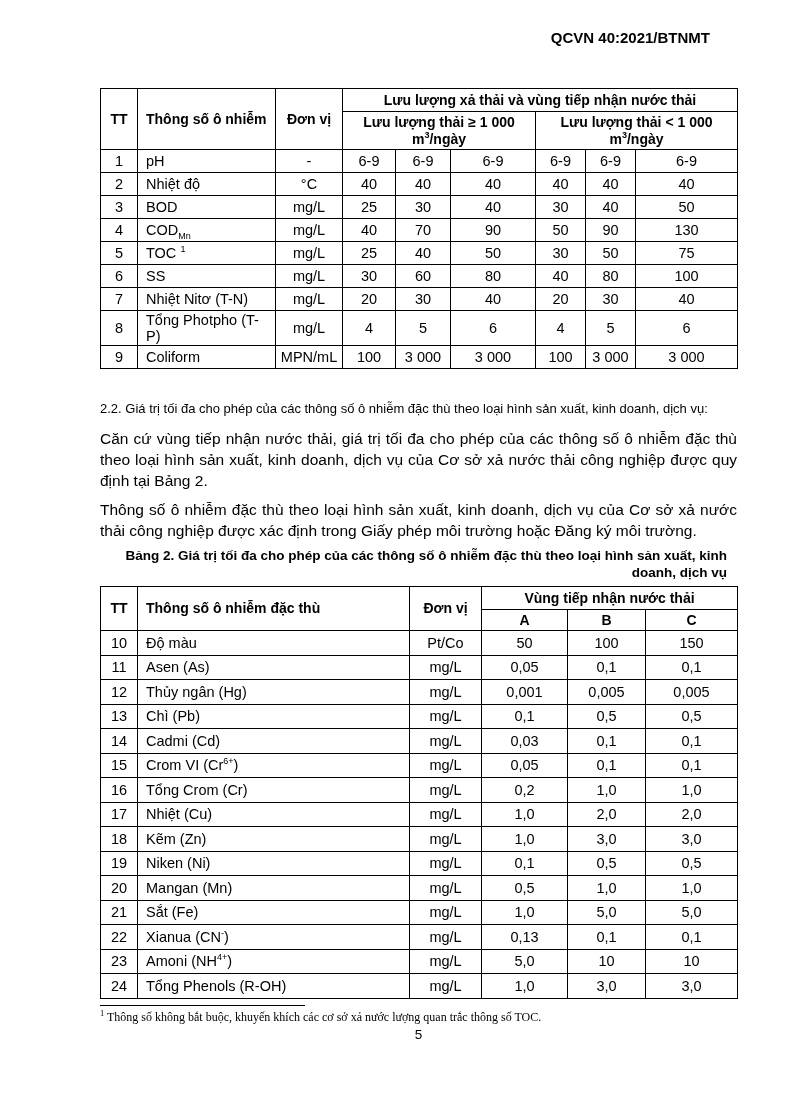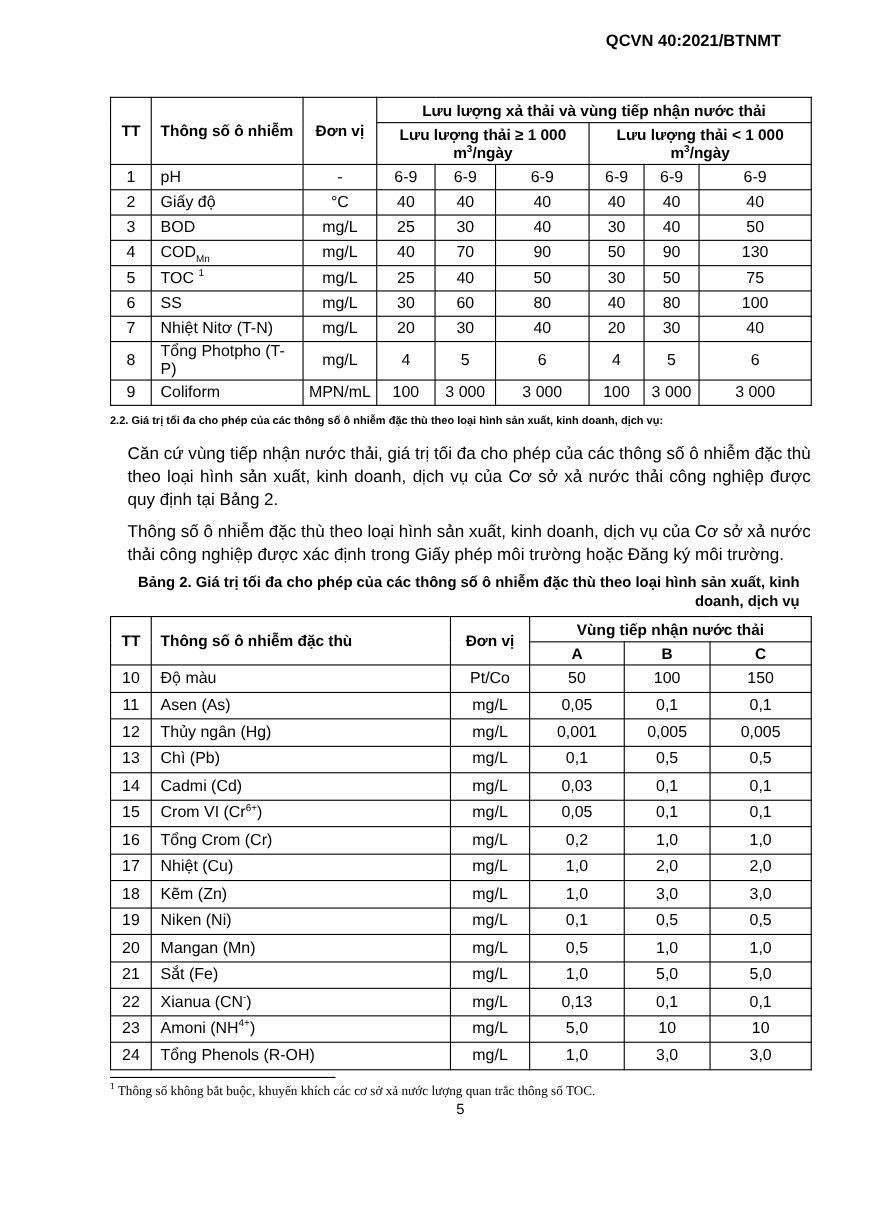--- a/index.html
+++ b/index.html
@@ -35,30 +35,29 @@
   .t1 thead tr.h2 { height: 38px; }
   .t2 thead tr.h1 { height: 23px; }
   .t2 thead tr.h2 { height: 21px; }
   .cell-tt { text-align: center; }
   .cell-name { text-align: left; padding-left: 8px; }
   .cell-unit { text-align: center; }
   .cell-val { text-align: center; }
   sup { font-size: 9px; vertical-align: super; line-height: 0; }
   sub { font-size: 9px; vertical-align: sub; line-height: 0; }
   .section-heading {
-    margin-top: 3px;
-    font-weight: bold;
-    font-size: 10px; line-height: 21px;
+    margin-top: 29px;
+    font-weight: normal;
+    font-size: 13px; line-height: 21px;
     text-align: justify;
   }
   .para {
     margin-top: 9px;
     font-size: 15.5px; line-height: 21px;
     text-align: justify;
-    margin-left: 16px;
   }
   .table-caption {
     margin-top: 6px;
     font-weight: bold;
     font-size: 13.5px; line-height: 17px;
     text-align: right;
     padding: 0 10px;
   }
   .footnote-block { margin-top: 6px; }
   .footnote-sep {
@@ -115,21 +114,21 @@
           <td class="cell-unit">-</td>
           <td class="cell-val">6-9</td>
           <td class="cell-val">6-9</td>
           <td class="cell-val">6-9</td>
           <td class="cell-val">6-9</td>
           <td class="cell-val">6-9</td>
           <td class="cell-val">6-9</td>
         </tr>
         <tr>
           <td class="cell-tt">2</td>
-          <td class="cell-name"><span>Giấy độ</span></td>
+          <td class="cell-name"><span>Nhiệt độ</span></td>
           <td class="cell-unit">°C</td>
           <td class="cell-val">40</td>
           <td class="cell-val">40</td>
           <td class="cell-val">40</td>
           <td class="cell-val">40</td>
           <td class="cell-val">40</td>
           <td class="cell-val">40</td>
         </tr>
         <tr>
           <td class="cell-tt">3</td>

